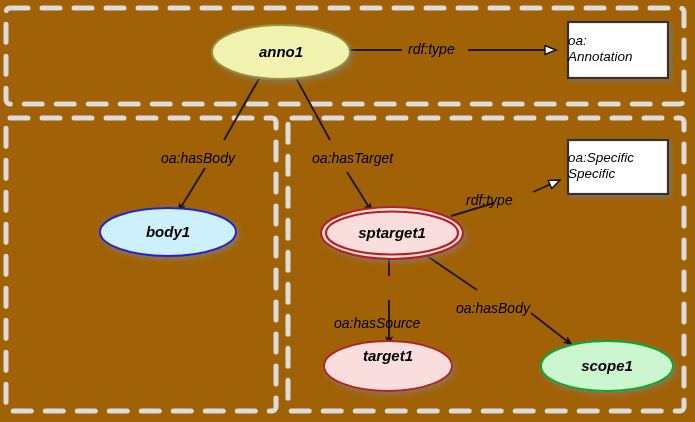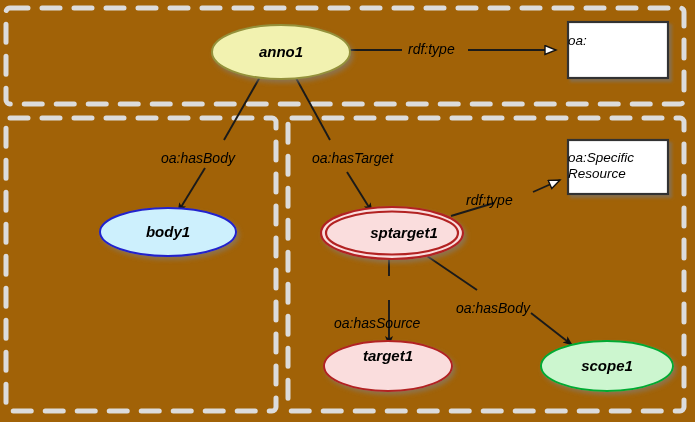--- a/index.html
+++ b/index.html
@@ -117,33 +117,34 @@
       <ellipse cx="388" cy="366" rx="64" ry="25" fill="#fadddd" stroke="#b22222" stroke-width="2" filter="url(#soft-shadow)"></ellipse>
 
       <ellipse cx="607" cy="366" rx="66" ry="25" fill="#ccf6cf" stroke="#00aa33" stroke-width="2" filter="url(#soft-shadow)"></ellipse>
     </g>
   </svg>
 
   <div class="node-label" style="left:211px; top:43px; width:140px;">anno1</div>
 
   <div class="node-label" style="left:98px; top:223px; width:140px;">body1</div>
 
-  <div class="node-label" style="left:322px; top:224px; width:164px;">sptarget1</div>
+  <div class="node-label" style="left:310px; top:224px; width:164px;">sptarget1</div>
 
   <div class="node-label" style="left:318px; top:347px; width:140px;">target1</div>
 
   <div class="node-label" style="left:537px; top:357px; width:140px;">scope1</div>
 
   <div class="box-label" style="left:568px; top:33px; width:100px;">
     <div>oa:</div>
+    <div>Annotation</div>
   </div>
 
   <div class="box-label" style="left:568px; top:150px; width:100px;">
     <div>oa:Specific</div>
-    <div>Resource</div>
+    <div>Specific</div>
   </div>
 
   <div class="edge-label" style="left:408px; top:41px;">rdf:type</div>
 
   <div class="edge-label" style="left:161px; top:150px;">oa:hasBody</div>
 
   <div class="edge-label" style="left:312px; top:150px;">oa:hasTarget</div>
 
   <div class="edge-label" style="left:466px; top:192px;">rdf:type</div>
 

